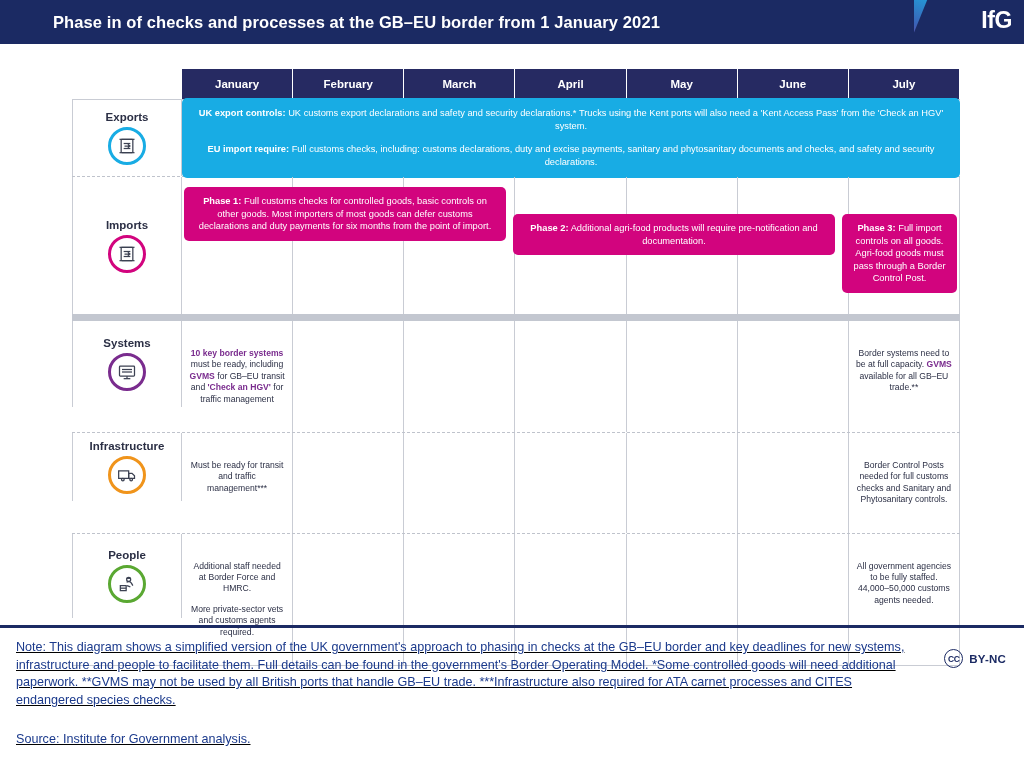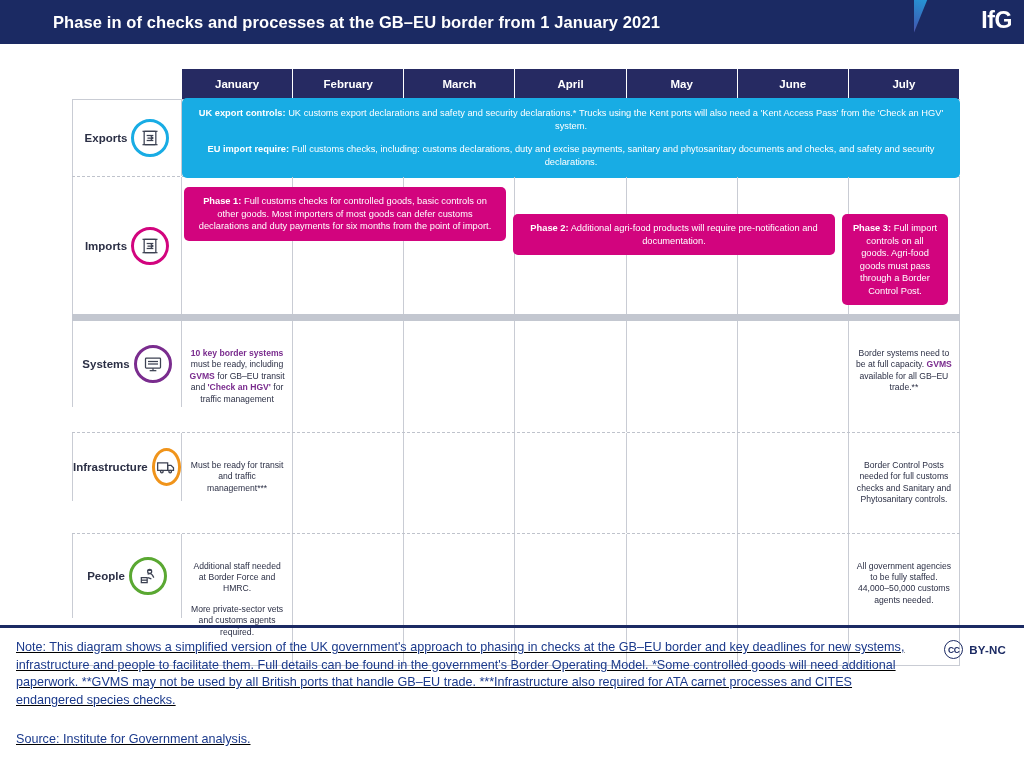--- a/index.html
+++ b/index.html
@@ -80,21 +80,21 @@
     line-height: 14px;
   }
   .month-head:last-child { border-right: none; }
   .corner-cell { background: transparent; }
 
   
   .rowlabel {
     border-left: 1px solid #c9ccd4;
     border-right: 1px solid #c9ccd4;
     display: flex;
-    flex-direction: row;
+    flex-direction: column;
     align-items: center;
     justify-content: center;
     gap: 4px;
     background: #ffffff;
   }
   .rowlabel-text {
     font-size: 11.5px;
     font-weight: bold;
     color: #2b2f45;
     text-align: center;
@@ -194,21 +194,21 @@
     max-width: 890px;
   }
   .footer-source {
     color: #1b3a8c;
     font-size: 12.6px;
     line-height: 17.5px;
     margin-top: 22px;
   }
   .cc-badge {
     position: absolute;
-    right: 18px; top: 15px;
+    right: 18px; top: 24px;
     display: flex;
     align-items: center;
     gap: 6px;
     margin-left: 16px;
   }
   .cc-circle {
     width: 19px; height: 19px;
     border: 1.7px solid #1b2a63;
     border-radius: 50%;
     display: flex; align-items: center; justify-content: center;
@@ -293,21 +293,21 @@
         <div style="border-right:1px solid #c9ccd4"></div>
           <div style="border-right:1px solid #c9ccd4"></div>
         <div style="border-right:1px solid #c9ccd4"></div>
       </div>
       <div class="pink-box" style="position:absolute;left:2px;top:10px;width:322px">
         <b>Phase 1:</b><span> Full customs checks for controlled goods, basic controls on other goods. Most importers of most goods can defer customs declarations and duty payments for six months from the point of import.</span>
       </div>
       <div class="pink-box" style="position:absolute;left:331px;top:37px;width:322px">
         <b>Phase 2:</b><span> Additional agri-food products will require pre-notification and documentation.</span>
       </div>
-      <div class="pink-box" style="position:absolute;left:660px;top:37px;width:106px">
+      <div class="pink-box" style="position:absolute;left:660px;top:37px;width:115px">
         <b>Phase 3:</b><span> Full import controls on all goods. Agri-food goods must pass through a Border Control Post.</span>
       </div>
     </div>
 
     <div class="solid-band"></div>
 
     <div class="rowlabel" style="height:86px">
       <div class="rowlabel-text">Systems</div>
       <div class="icon-circle" style="border-color:#7a2c8e">
         <svg width="20" height="20" viewBox="0 0 24 24" fill="none" stroke="#3c4152" stroke-width="1.5">

